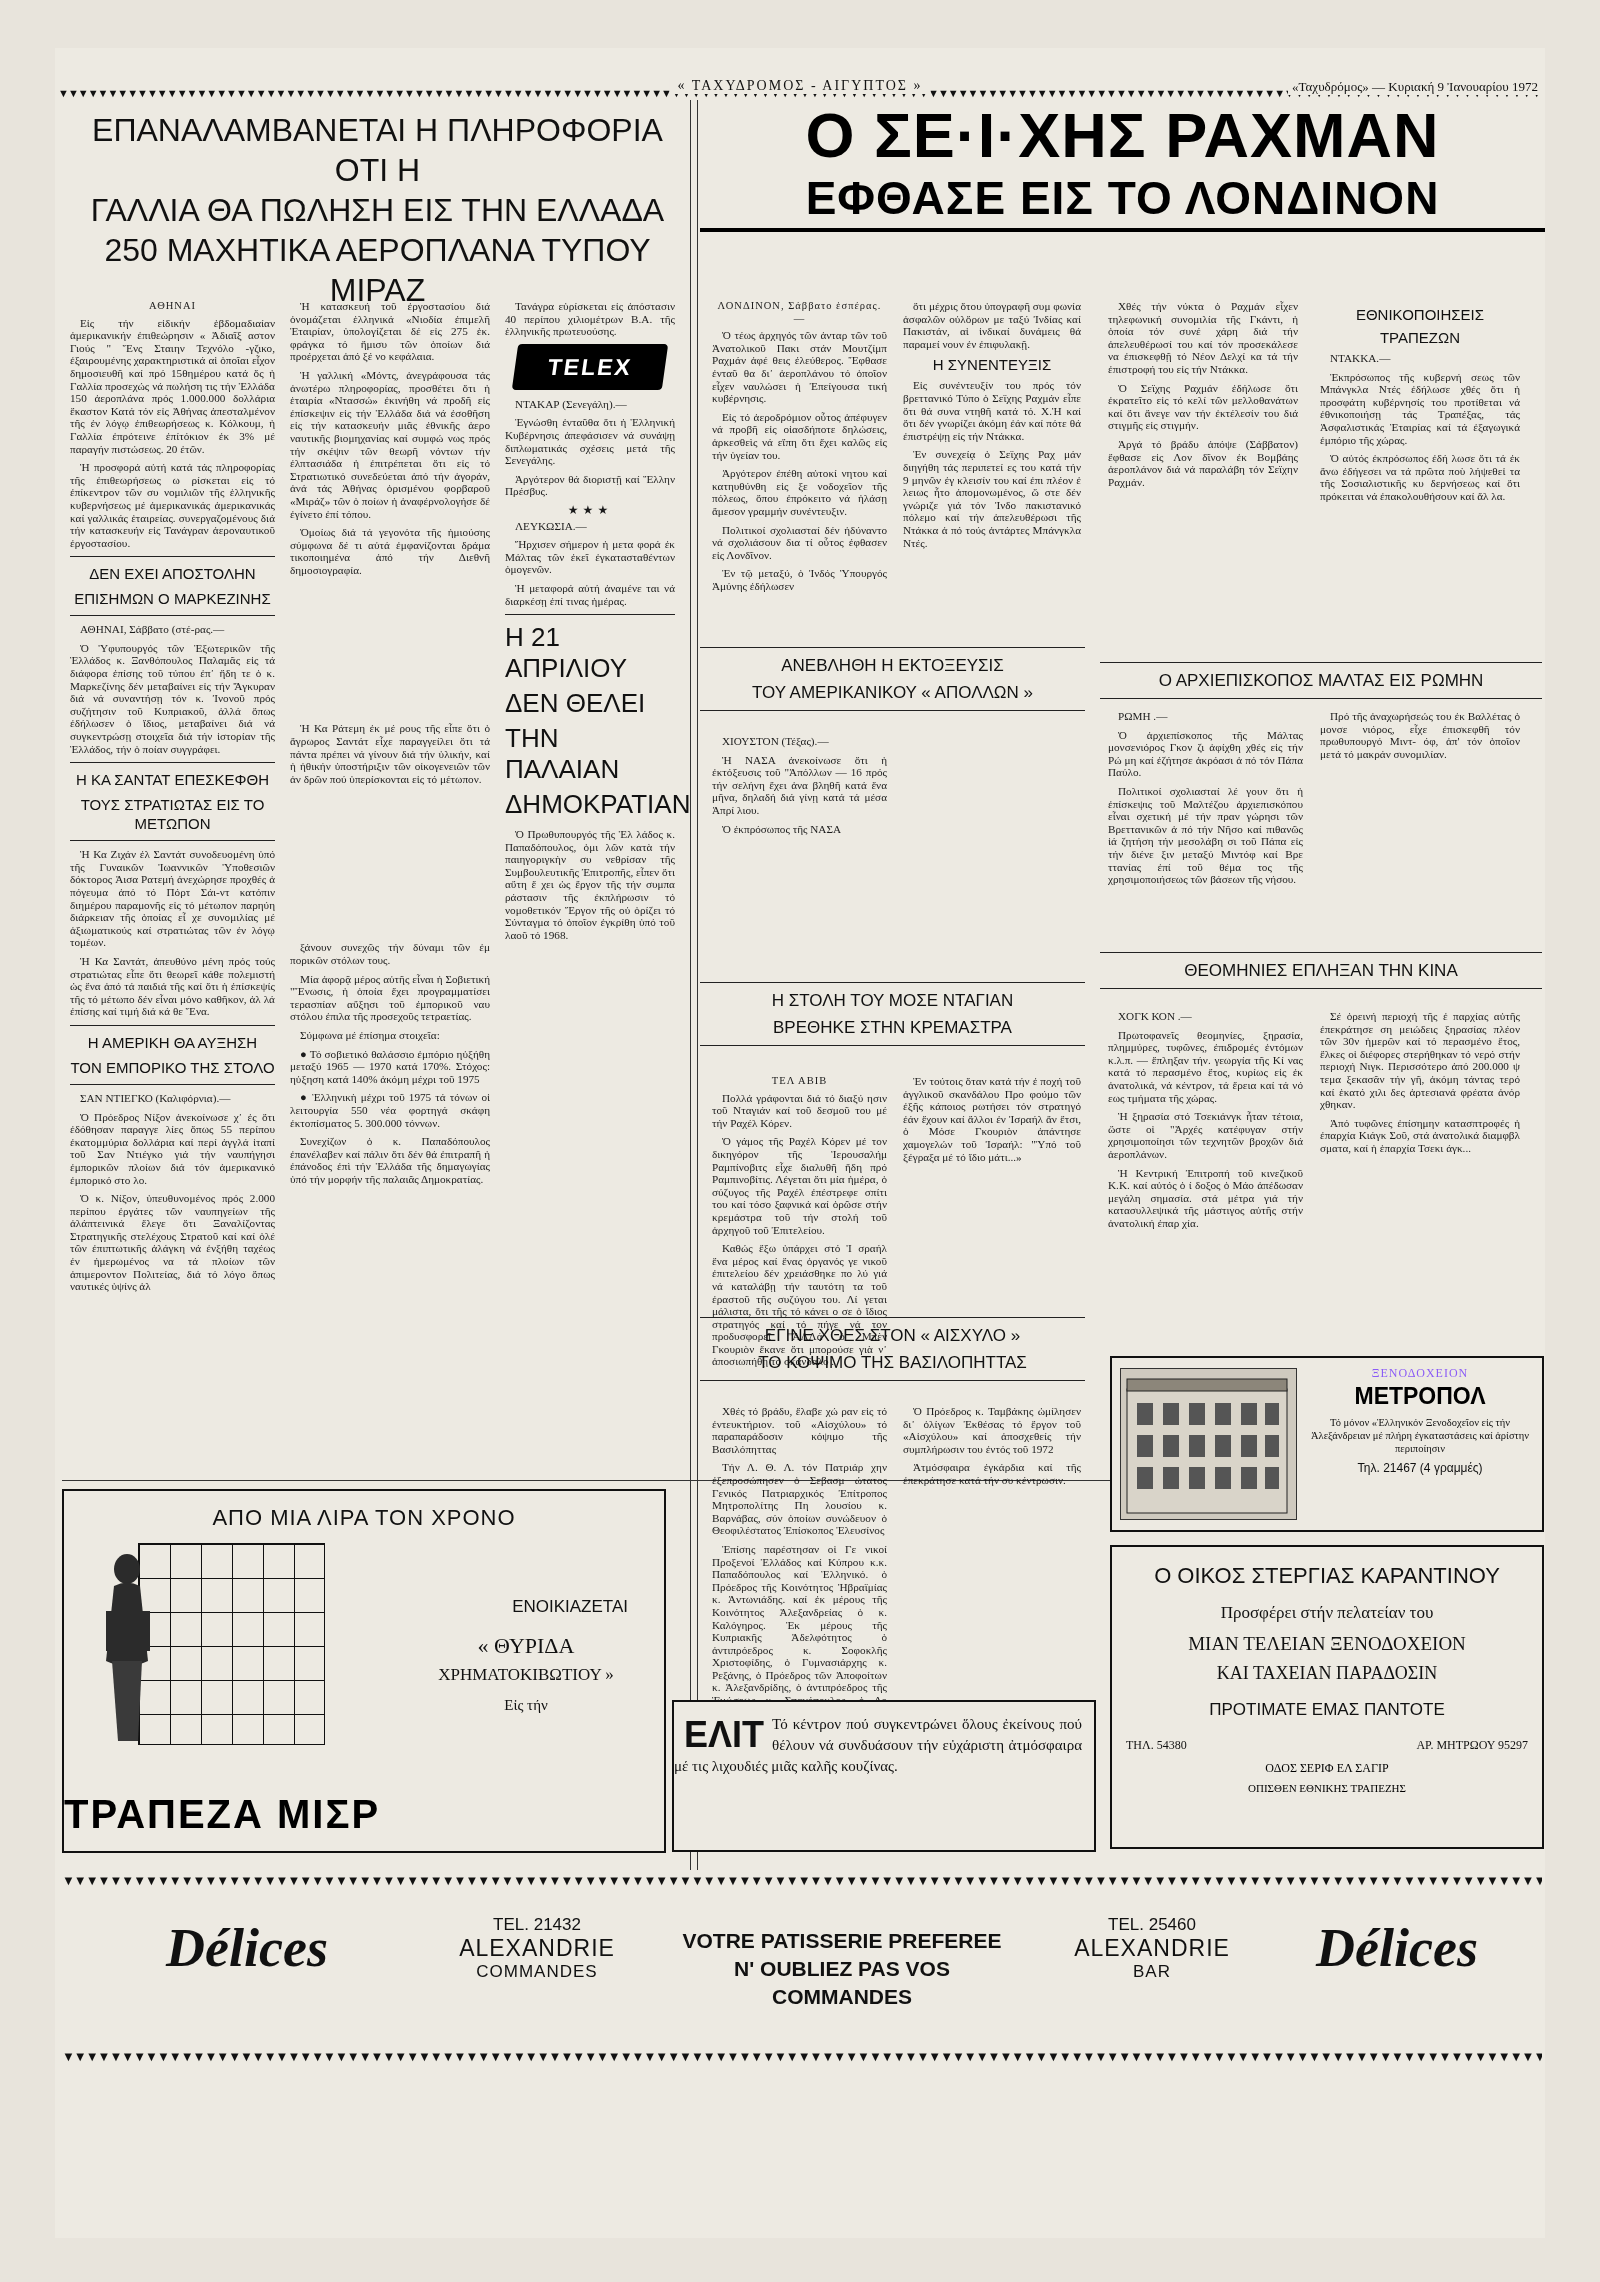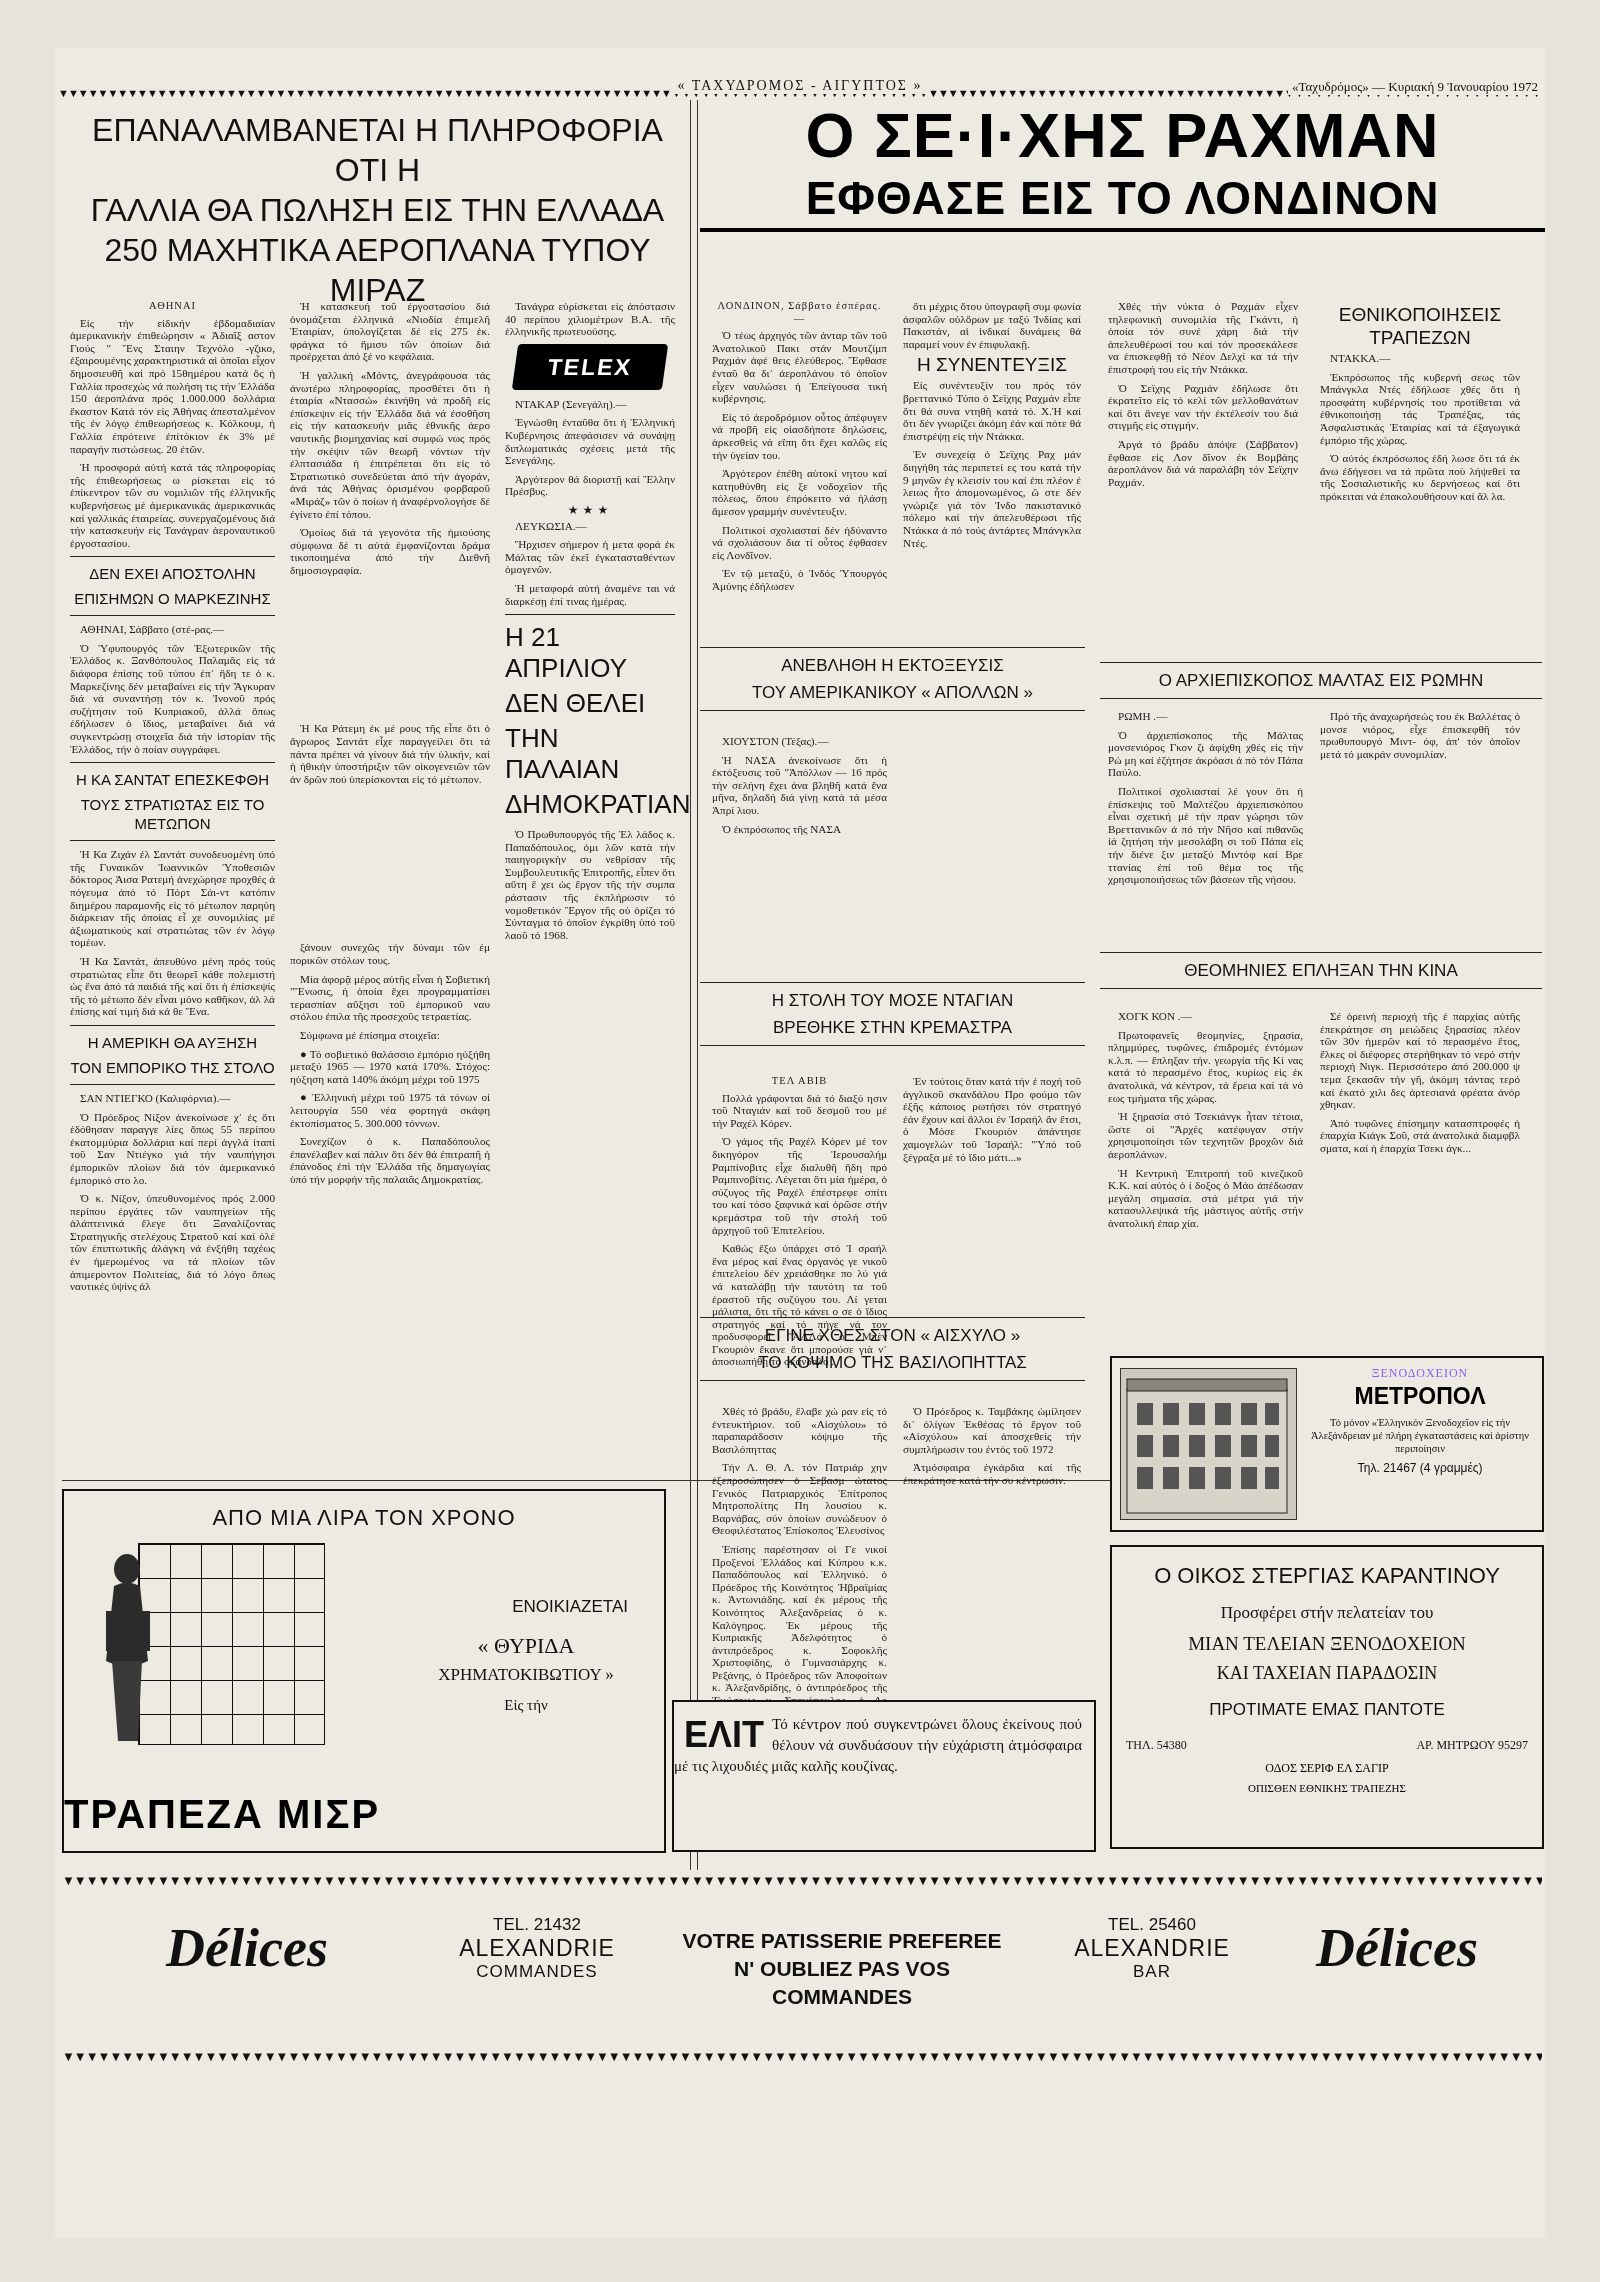--- a/index.html
+++ b/index.html
@@ -42,21 +42,21 @@
     font-family:"Liberation Sans",sans-serif;font-weight:700;font-size:46px;line-height:52px;
     text-align:center;color:#000;letter-spacing:1px;margin-top:4px;
   }
   .lead-right .bar{height:4px;background:#000;margin-top:4px;}
   
   .colbox{position:absolute;}
   .subhead{
     font-family:"Liberation Sans",sans-serif;font-size:15px;line-height:19px;text-align:center;
     color:#111;margin:6px 0 6px 0;
   }
-  .subhead.sm{font-size:19px;line-height:17px;}
+  .subhead.sm{font-size:15px;line-height:17px;}
   .subhead.lg{font-size:17px;line-height:21px;}
   
   .telex{
     width:150px;height:46px;background:#000;color:#fff;border-radius:4px;
     display:flex;align-items:center;justify-content:center;margin:6px auto 8px auto;
     font-family:"Liberation Sans",sans-serif;font-weight:700;font-size:23px;letter-spacing:2px;
     transform:skewX(-8deg);
   }
   .stars{text-align:center;font-size:12px;letter-spacing:4px;margin:3px 0;}
   

